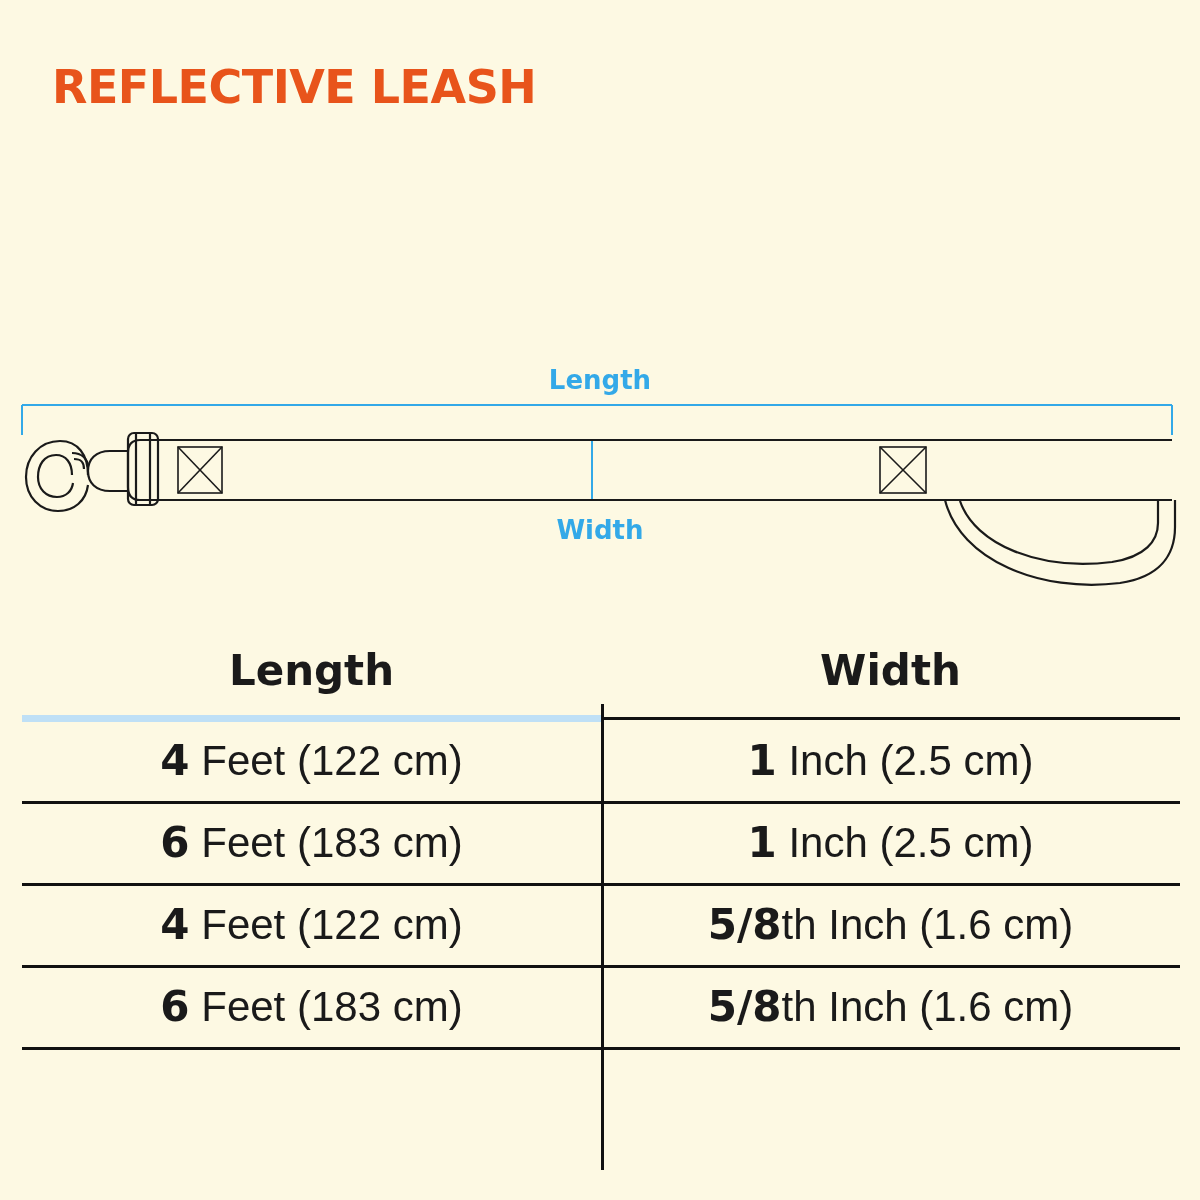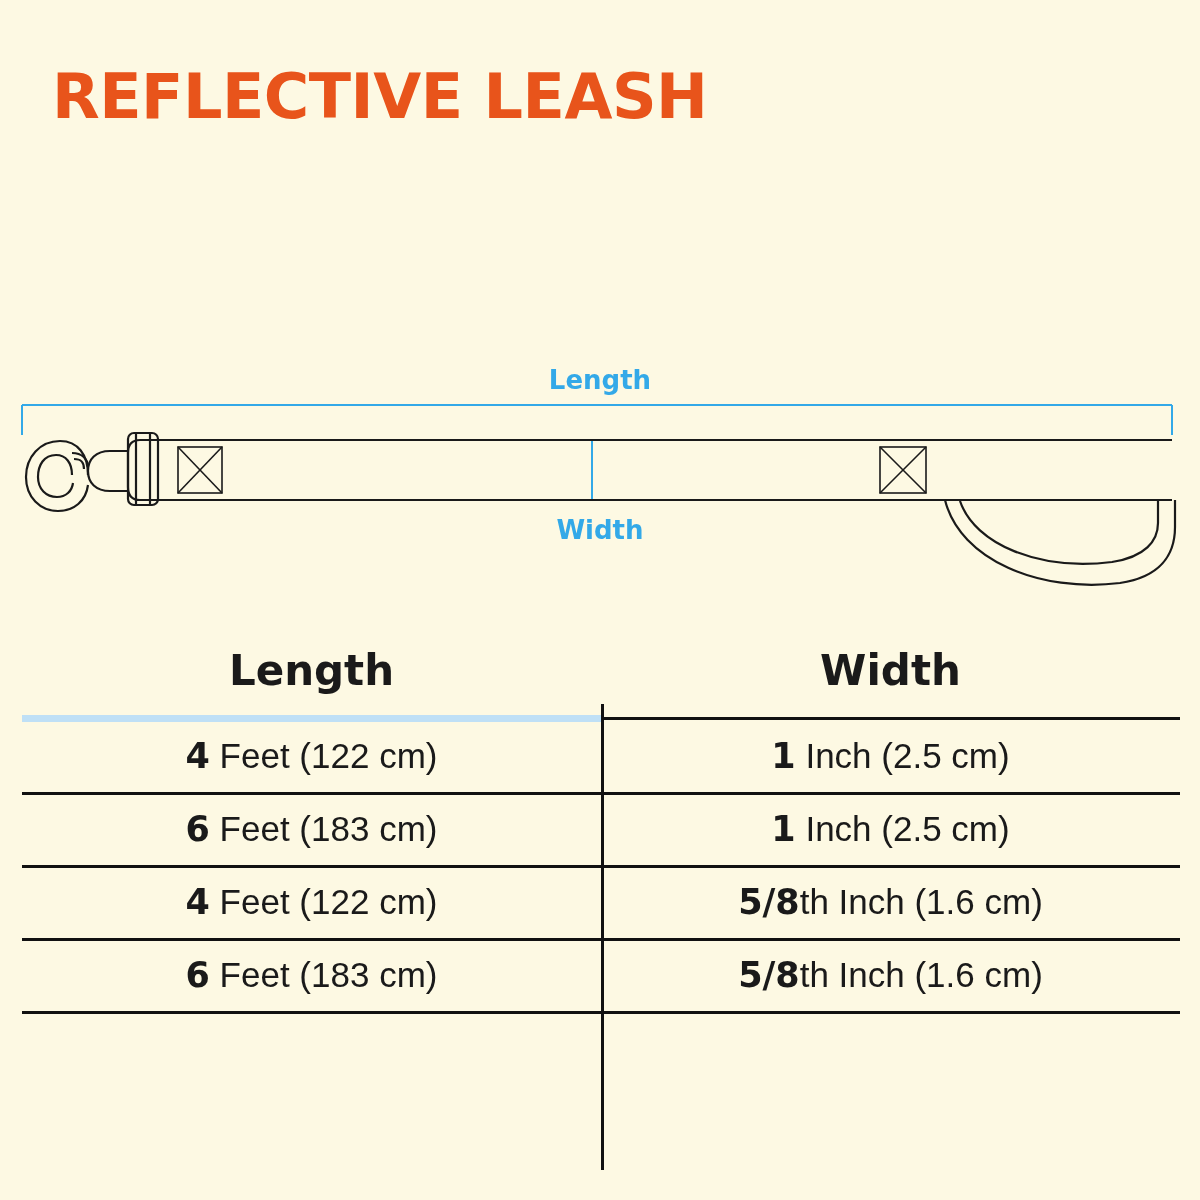--- a/index.html
+++ b/index.html
@@ -21,21 +21,21 @@
   }
 
   
   .title {
     position: absolute;
     left: 52px;
     top: 62px;
     width: 1000px;
     color: #e8541b;
     font-weight: bold;
-    font-size: 62px;
+    font-size: 46px;
     line-height: 1.12;
     letter-spacing: -0.5px;
     text-transform: uppercase;
     font-family: "DejaVu Sans", sans-serif;
   }
   .title .line {
     display: block;
     white-space: nowrap;
   }
 
@@ -81,21 +81,21 @@
     width: 1158px;
   }
   .trow {
     display: flex;
     width: 100%;
   }
   .tcell {
     width: 50%;
     box-sizing: border-box;
     text-align: center;
-    font-size: 35px;
+    font-size: 42px;
     color: #1a1a1a;
     padding: 14px 4px 16px 4px;
     font-family: "Liberation Sans", sans-serif;
   }
   .thead .tcell {
     font-weight: bold;
     font-size: 42px;
     padding: 6px 4px 20px 4px;
     font-family: "DejaVu Sans", sans-serif;
   }

